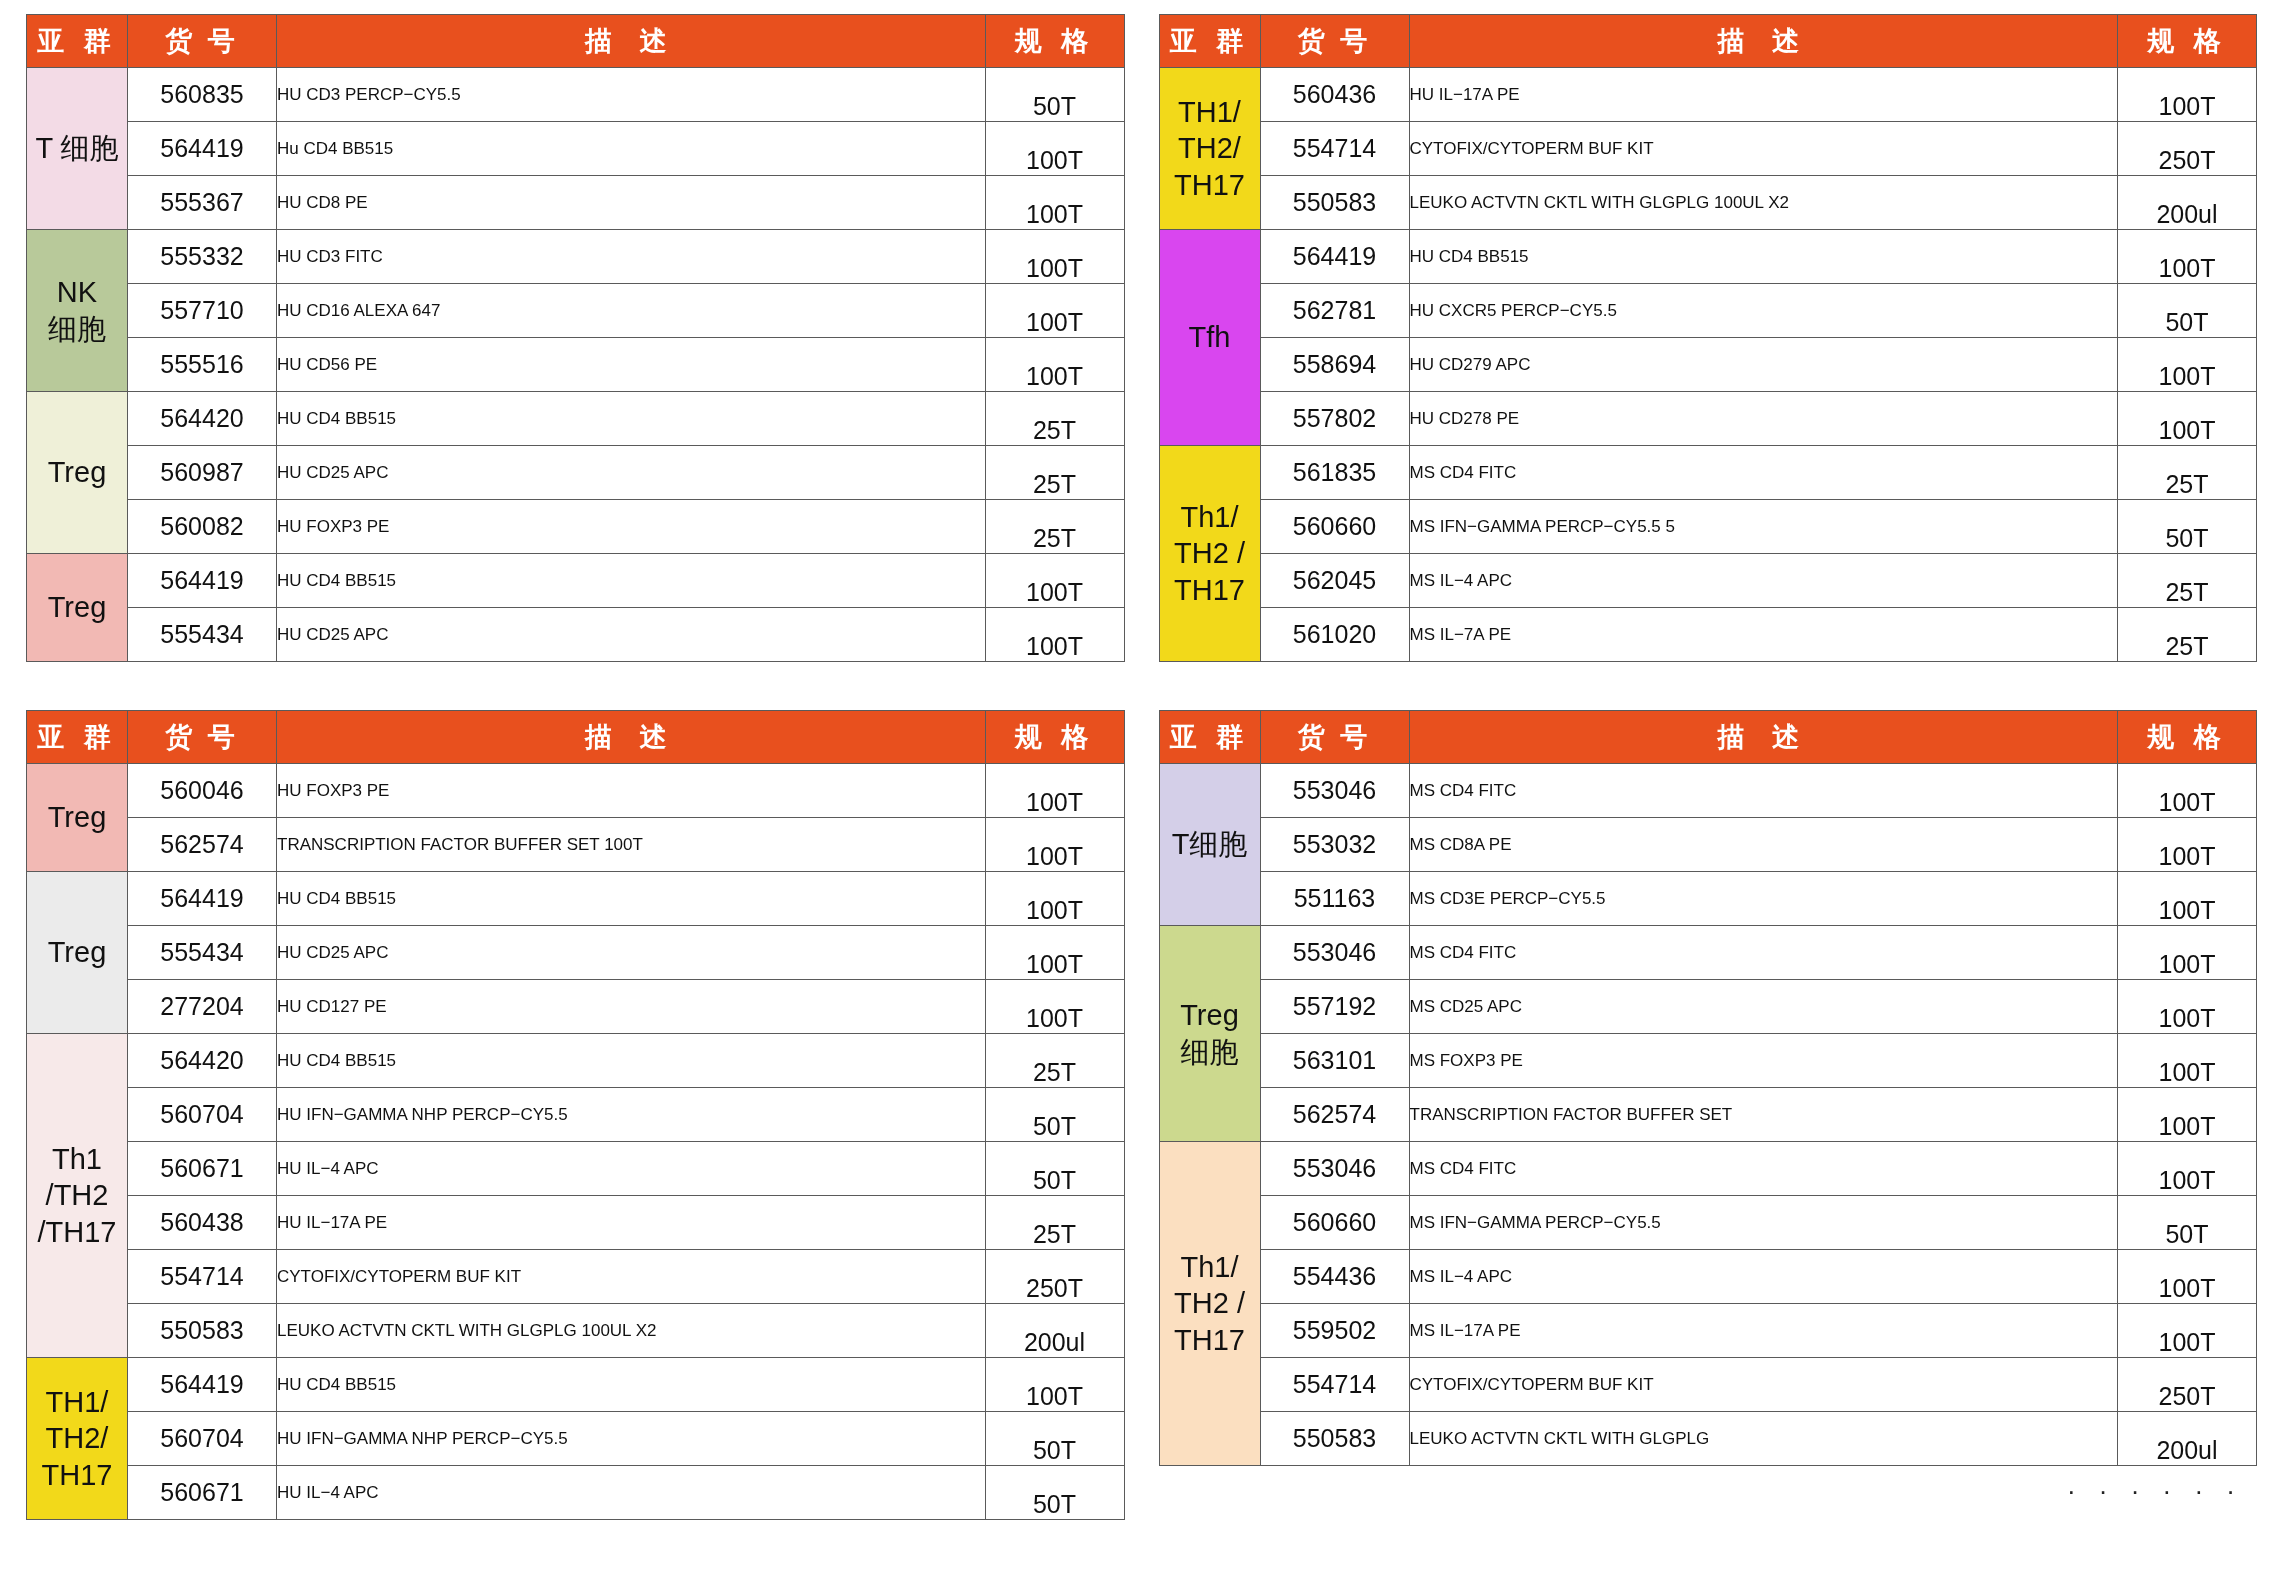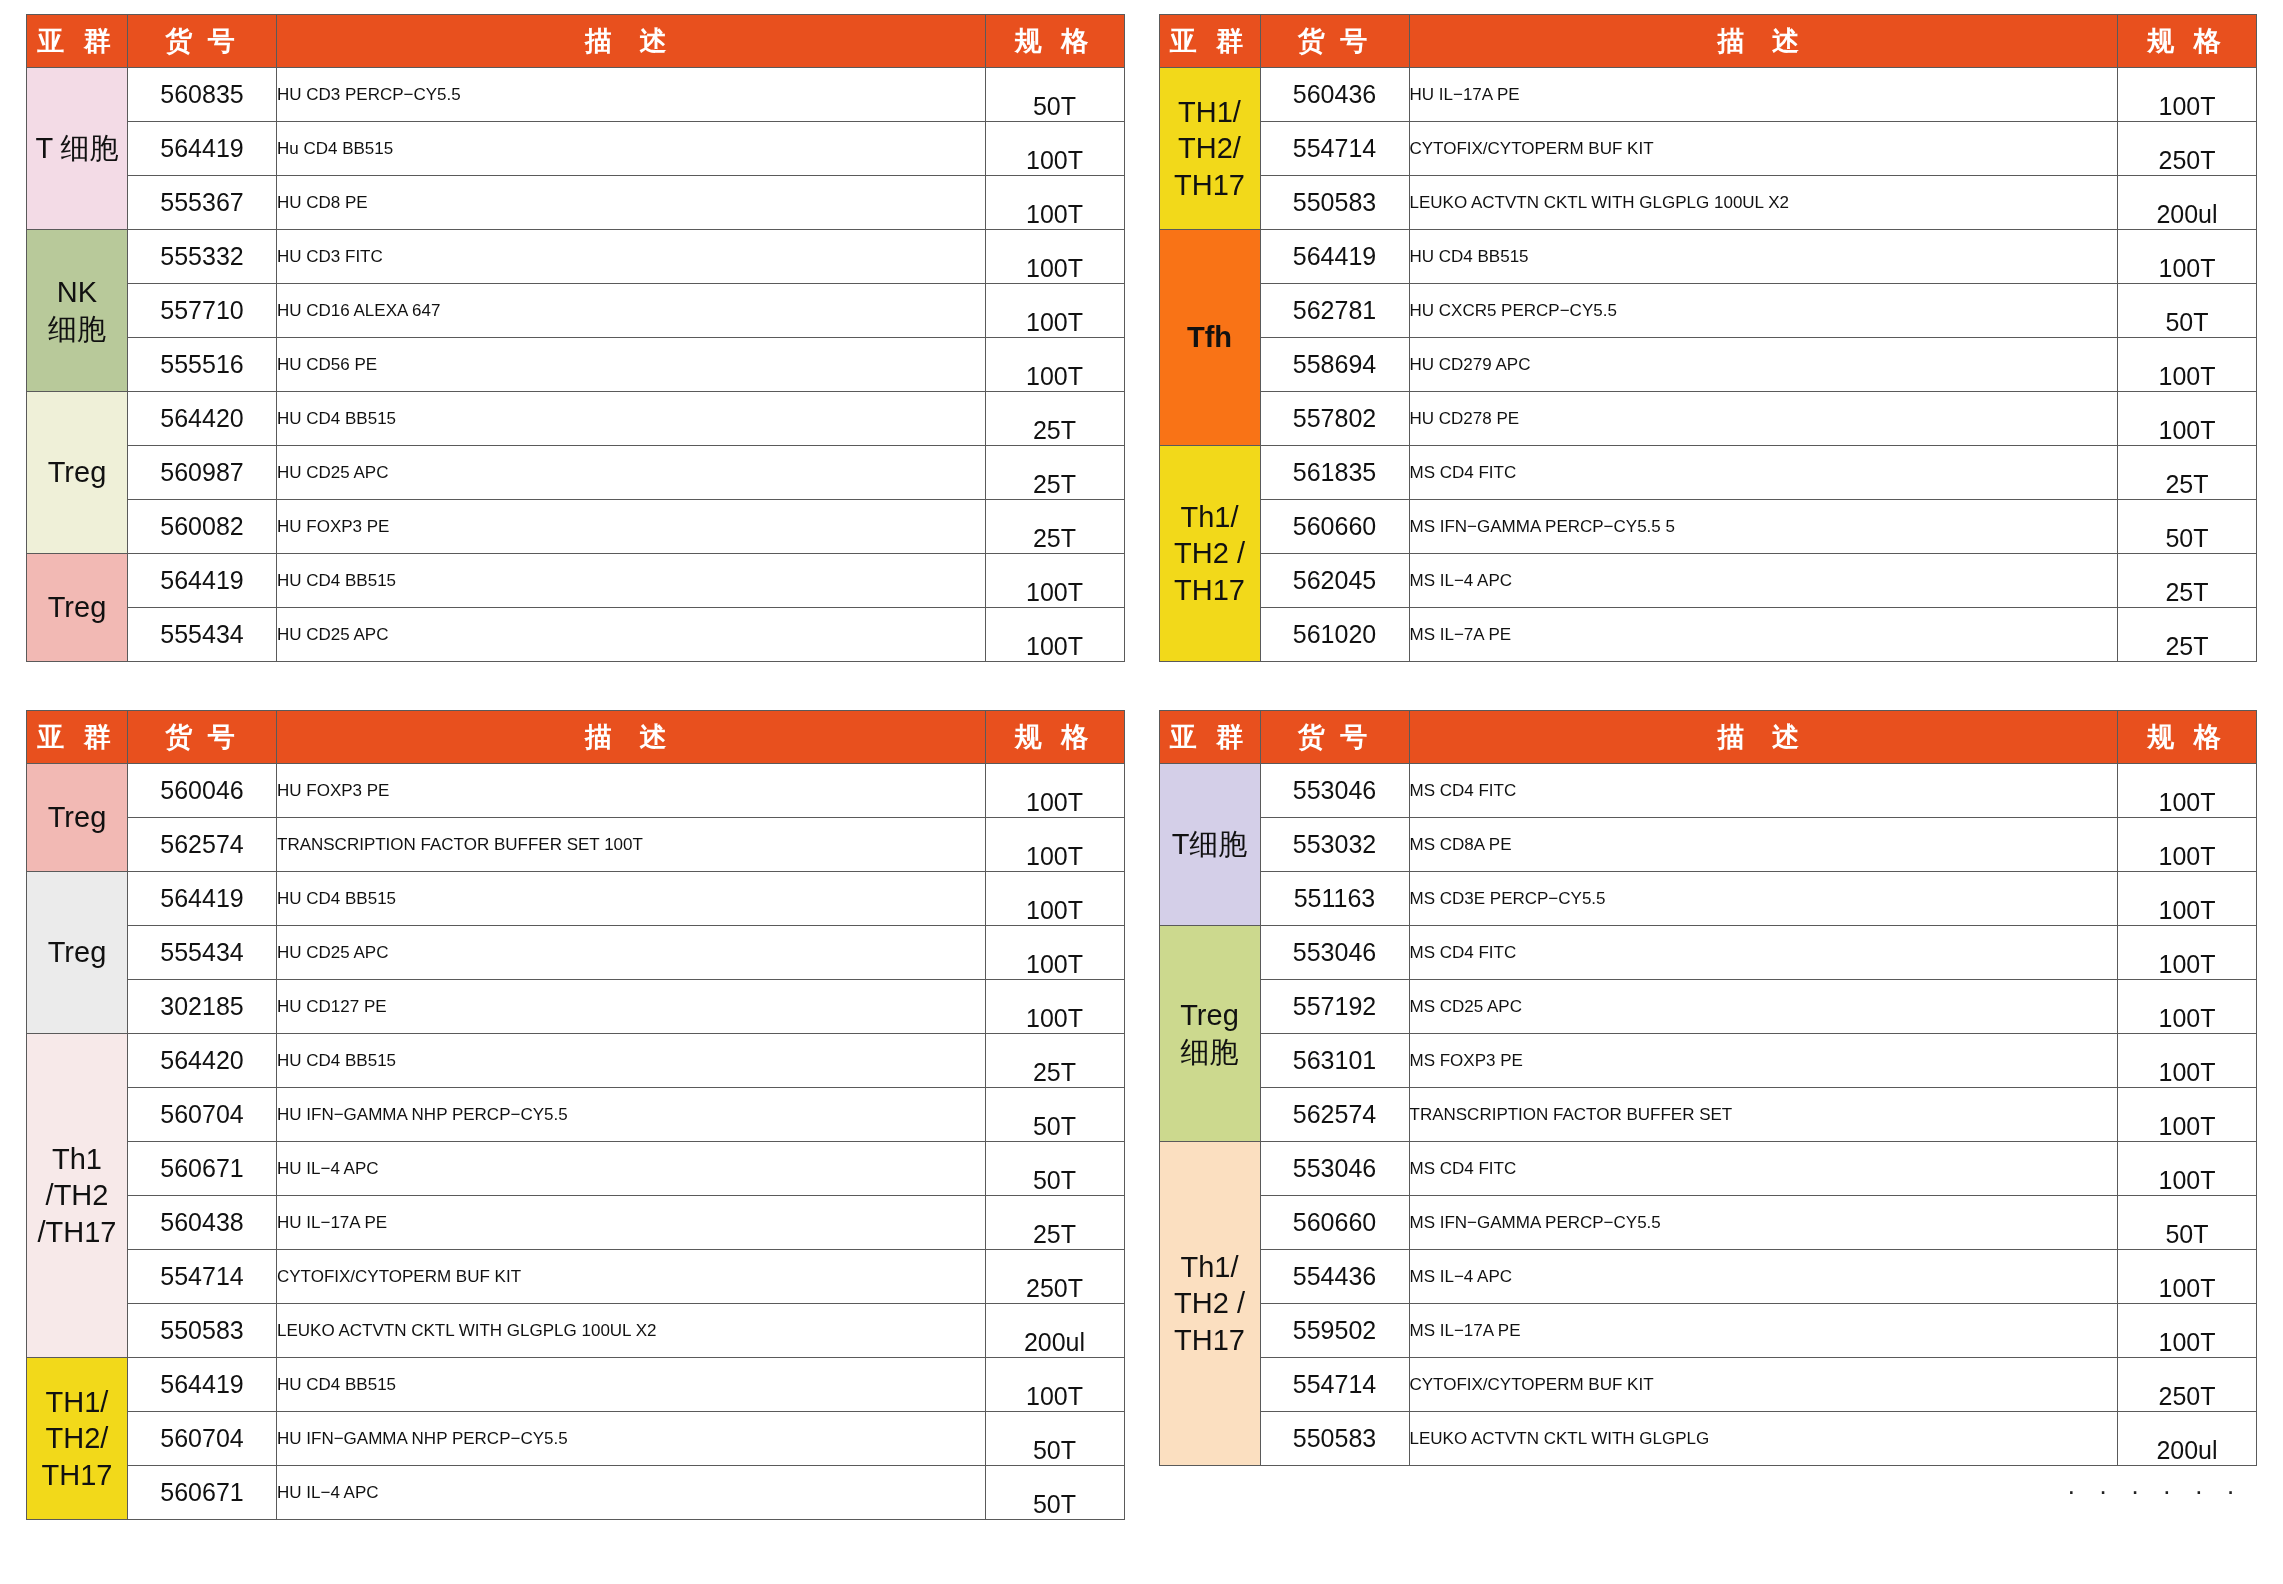--- a/index.html
+++ b/index.html
@@ -185,21 +185,21 @@
             <td class="cat">554714</td>
             <td class="desc">CYTOFIX/CYTOPERM BUF KIT</td>
             <td class="spec">250T</td>
           </tr>
           <tr>
             <td class="cat">550583</td>
             <td class="desc">LEUKO ACTVTN CKTL WITH GLGPLG 100UL X2</td>
             <td class="spec">200ul</td>
           </tr>
           <tr>
-            <td class="grp" rowspan="4" style="background: #f97316; font-weight: bold;">Tfh</td>
+            <td class="grp" rowspan="4" style="background: #d946ef;">Tfh</td>
             <td class="cat">564419</td>
             <td class="desc">HU CD4 BB515</td>
             <td class="spec">100T</td>
           </tr>
           <tr>
             <td class="cat">562781</td>
             <td class="desc">HU CXCR5 PERCP−CY5.5</td>
             <td class="spec">50T</td>
           </tr>
           <tr>
@@ -263,21 +263,21 @@
             <td class="cat">564419</td>
             <td class="desc">HU CD4 BB515</td>
             <td class="spec">100T</td>
           </tr>
           <tr>
             <td class="cat">555434</td>
             <td class="desc">HU CD25 APC</td>
             <td class="spec">100T</td>
           </tr>
           <tr>
-            <td class="cat">302185</td>
+            <td class="cat">277204</td>
             <td class="desc">HU CD127 PE</td>
             <td class="spec">100T</td>
           </tr>
           <tr>
             <td class="grp" rowspan="6" style="background: rgb(247, 233, 233);">Th1<br>/TH2<br>/TH17</td>
             <td class="cat">564420</td>
             <td class="desc">HU CD4 BB515</td>
             <td class="spec">25T</td>
           </tr>
           <tr>

